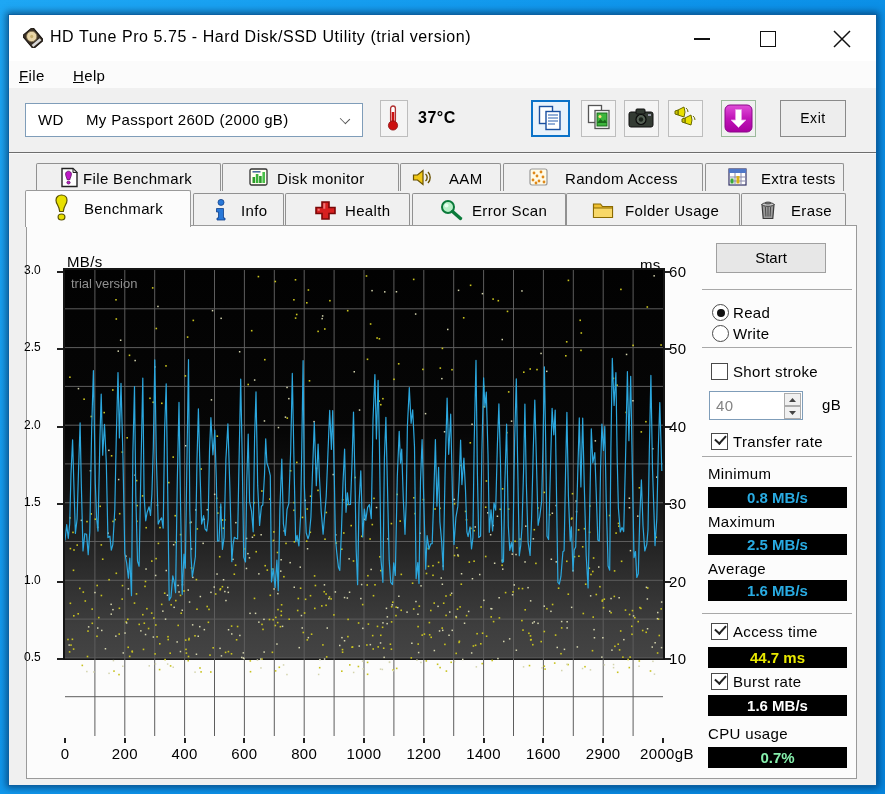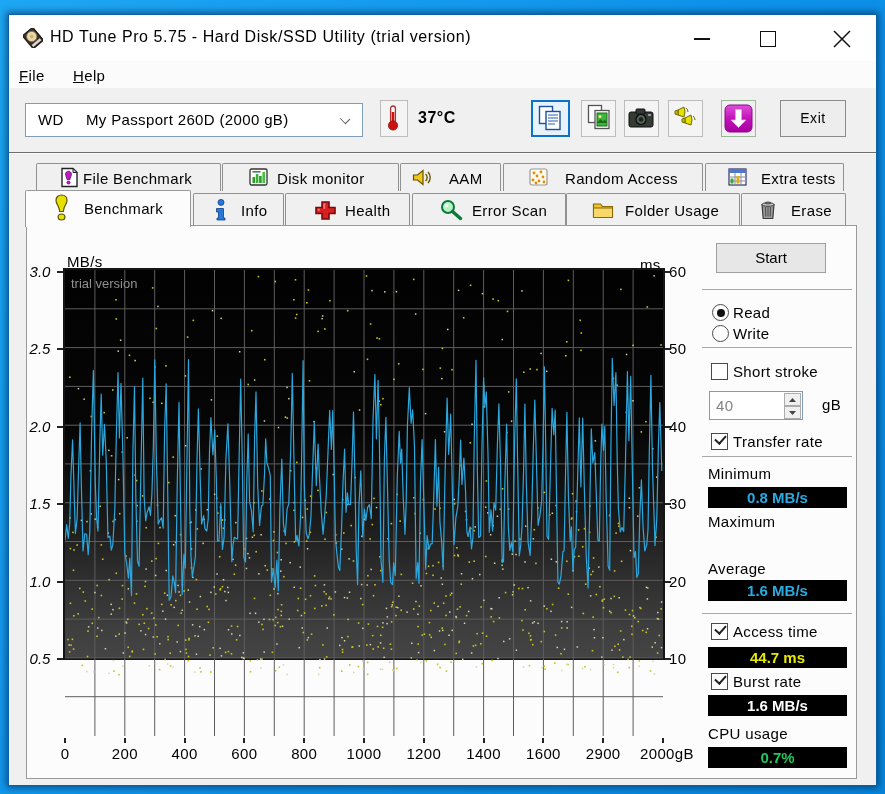--- a/index.html
+++ b/index.html
@@ -11,21 +11,21 @@
 .toolbar{left:0;top:73px;width:100%;height:65px;background:#f0f0f0;border-bottom:1px solid #6e6e6e;box-shadow:0 1px 0 #fafafa;}
 .combo{left:16px;top:88px;width:338px;height:34px;background:#fff;border:1px solid #7f9db9;}
 .chev{position:absolute;right:13px;top:11px;width:8px;height:8px;border-right:1.5px solid #555;border-bottom:1.5px solid #555;transform:rotate(45deg) scaleY(.85);}
 .tbtn{top:85px;height:37px;background:#f4f4f4;border:1px solid #bdbdbd;}
 .exitbtn{left:771px;top:85px;width:66px;height:37px;background:#ededed;border:1px solid #8a8a8a;text-align:center;line-height:34px;font-size:14px;letter-spacing:.6px;}
 .tab{background:#f0f0f0;border:1px solid #919191;border-bottom:none;border-radius:2px 2px 0 0;}
 .tabpage{left:17px;top:210px;width:831px;height:554px;background:#fcfcfc;border:1px solid #9a9a9a;}
 .seltab{left:16px;top:175px;width:166px;height:37px;background:#fcfcfc;border:1px solid #9a9a9a;border-bottom:none;border-radius:2px 2px 0 0;z-index:5;}
 .tx{position:absolute;white-space:nowrap;font-size:15px;letter-spacing:.35px;}
 .chart{left:54px;top:253px;width:602px;height:392px;border:2px solid #151515;background:linear-gradient(to bottom,#020202 0%,#060606 42%,#171717 62%,#2d2d2d 78%,#3e3e3e 92%,#444 100%);}
-.ylab{width:32px;text-align:center;font-size:15px;font-style:italic;}
+.ylab{width:32px;text-align:left;font-size:12px;}
 .sep{width:150px;height:1px;background:#a8a8a8;left:693px;}
 .startbtn{left:707px;top:228px;width:110px;height:30px;background:#e7e7e7;border:1px solid #a0a0a0;text-align:center;line-height:27px;}
 .radio{width:17px;height:17px;border:1px solid #4a4a4a;border-radius:50%;background:#fff;}
 .radio.on:after{content:"";position:absolute;left:3.5px;top:3.5px;width:8px;height:8px;border-radius:50%;background:#111;}
 .cb{width:17px;height:17px;border:1px solid #4a4a4a;background:#fff;}
 .cb.on:after{content:"";position:absolute;left:2.5px;top:1px;width:9px;height:5px;border-left:2px solid #222;border-bottom:2px solid #222;transform:rotate(-48deg);}
 .vbox{left:699px;width:139px;height:21px;background:#000;color:#29abe2;font-weight:bold;text-align:center;line-height:21px;font-size:15px;}
 .spin{left:700px;top:376px;width:94px;height:29px;background:#fff;border:1px solid #7f9db9;}
 .sb{position:absolute;left:0;width:17px;height:13px;background:#f0f0f0;border:1px solid #acacac;}
 .sb svg{display:block;margin:3.5px auto 0;}
@@ -1153,22 +1153,23 @@
           <path d="M3.5 4 L7 0 H0 Z" fill="#444"></path>
         </svg>
       </div>
     </div>
 <span class="a tx" style="left:813px;top:381px">gB</span>
 <div class="a cb on" style="left:702px;top:418px"></div>
 <span class="a tx" style="left:724px;top:418px">Transfer rate</span>
 <span class="a tx" style="left:699px;top:450px">Minimum</span>
 <div class="a vbox" style="top:472px">0.8 MB/s</div>
 <span class="a tx" style="left:699px;top:498px">Maximum</span>
+<div class="a vbox" style="top:519px">2.5 MB/s</div>
 <span class="a tx" style="left:699px;top:545px">Average</span>
 <div class="a vbox" style="top:565px">1.6 MB/s</div>
 <div class="a cb on" style="left:702px;top:608px"></div>
 <span class="a tx" style="left:724px;top:608px">Access time</span>
 <div class="a vbox" style="top:632px;color:#e8e800">44.7 ms</div>
 <div class="a cb on" style="left:702px;top:658px"></div>
 <span class="a tx" style="left:724px;top:658px">Burst rate</span>
 <div class="a vbox" style="top:680px;color:#fff">1.6 MB/s</div>
 <span class="a tx" style="left:699px;top:710px">CPU usage</span>
-<div class="a vbox" style="top:732px;color:#22c55e">0.7%</div>
+<div class="a vbox" style="top:732px;color:#86efac">0.7%</div>
 </div>
 </body></html>

